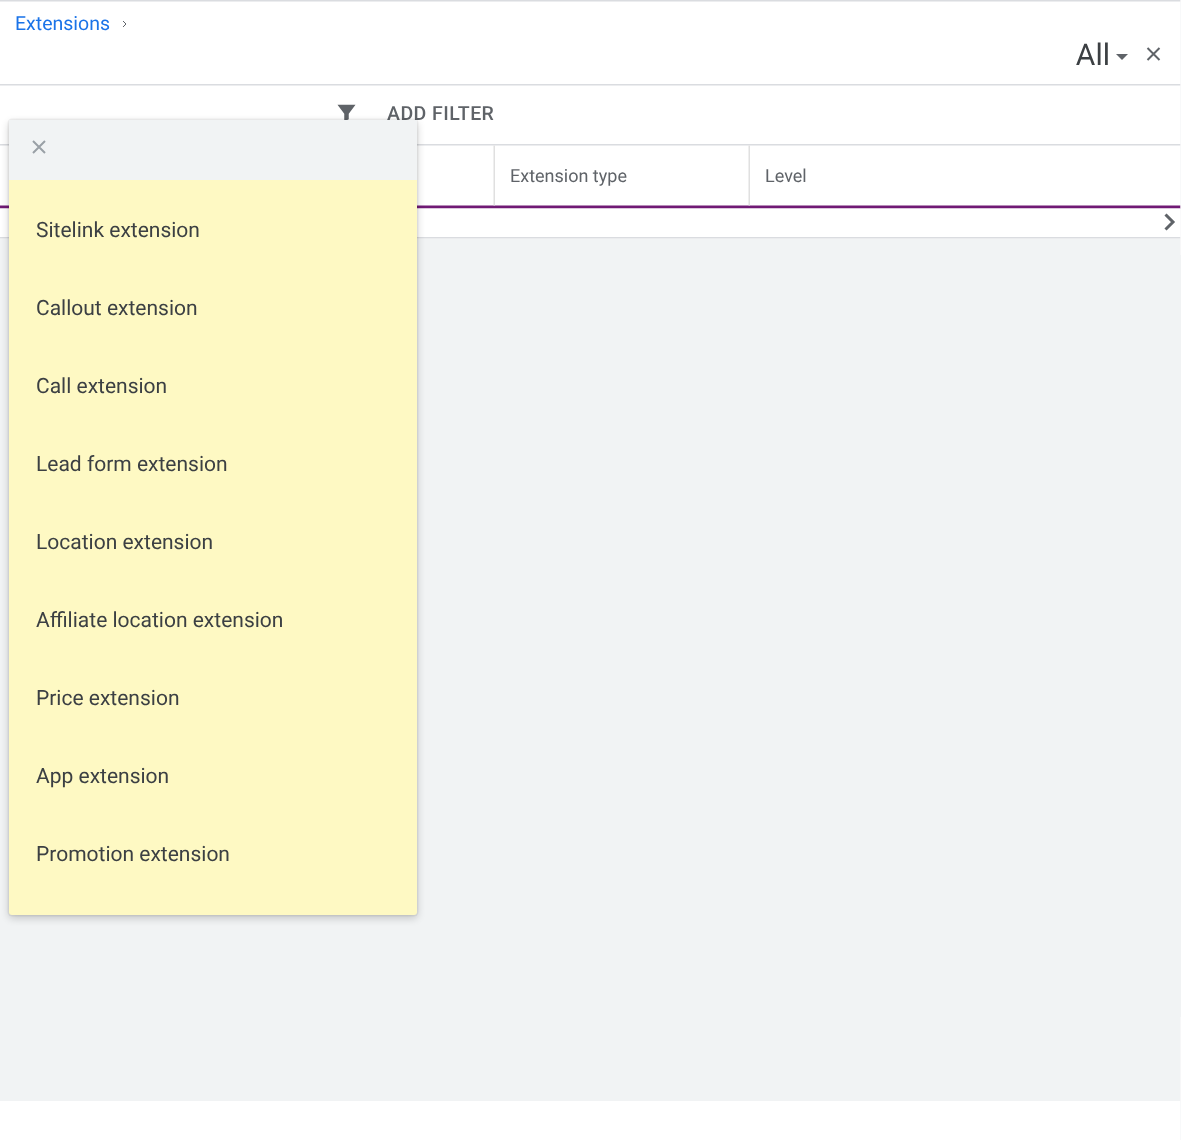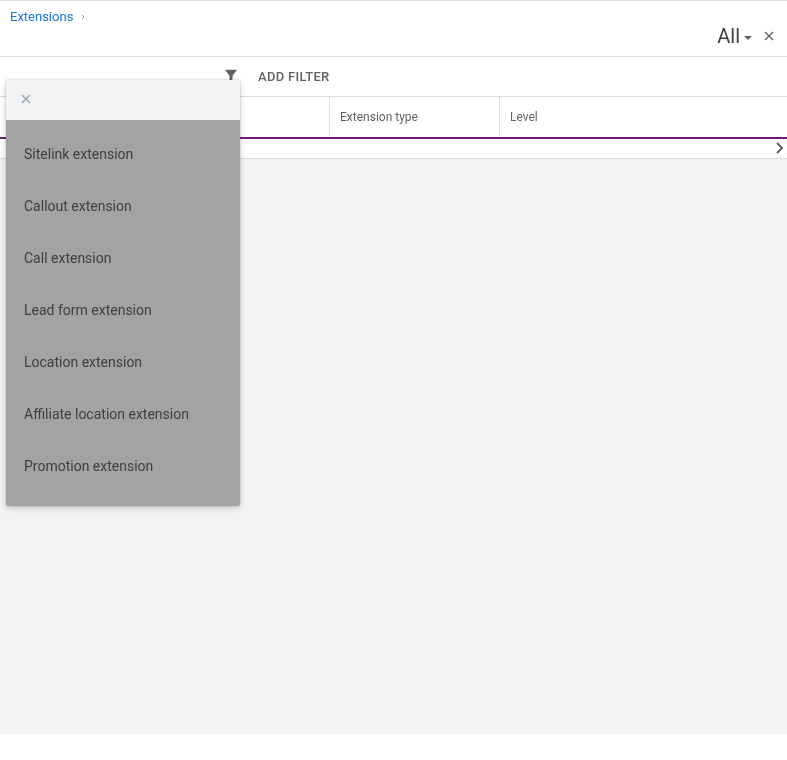--- a/index.html
+++ b/index.html
@@ -126,22 +126,22 @@
       color: #5f6368;
     }
     .empty-body {
       background: #f1f3f4;
       height: 575px;
     }
     .dropdown-panel {
       position: absolute;
       left: 6px;
       top: 80px;
-      width: 234px;
-      background: #a3a3a3;
+      width: 272px;
+      background: #fef9c3;
       box-shadow: 0 2px 6px rgba(0,0,0,0.2), 0 0 0 1px rgba(0,0,0,0.05);
       border-radius: 2px;
       z-index: 10;
     }
     .dropdown-header {
       background: #f1f3f4;
       height: 40px;
       display: flex;
       align-items: center;
       padding: 0 12px;
@@ -232,15 +232,17 @@
         </svg>
     </span>
   </div>
   <div class="dropdown-list">
     <div class="dropdown-item">Sitelink extension</div>
     <div class="dropdown-item">Callout extension</div>
     <div class="dropdown-item">Call extension</div>
     <div class="dropdown-item">Lead form extension</div>
     <div class="dropdown-item">Location extension</div>
     <div class="dropdown-item">Affiliate location extension</div>
+    <div class="dropdown-item">Price extension</div>
+    <div class="dropdown-item">App extension</div>
     <div class="dropdown-item">Promotion extension</div>
   </div>
 </div>
 
 </body></html>

